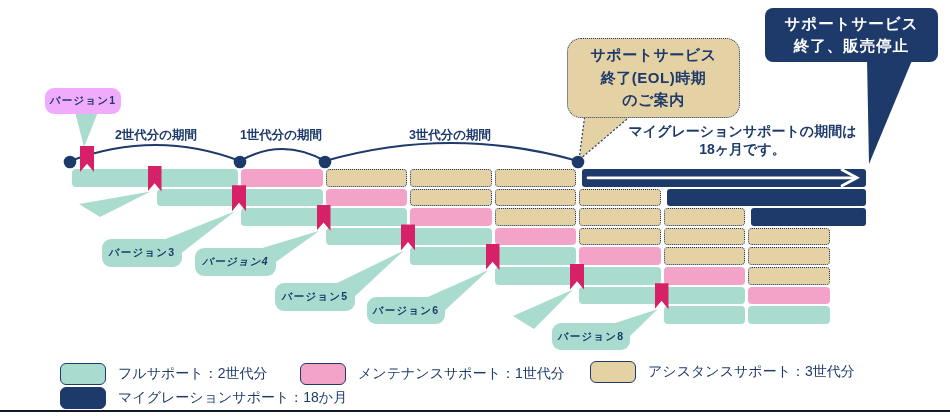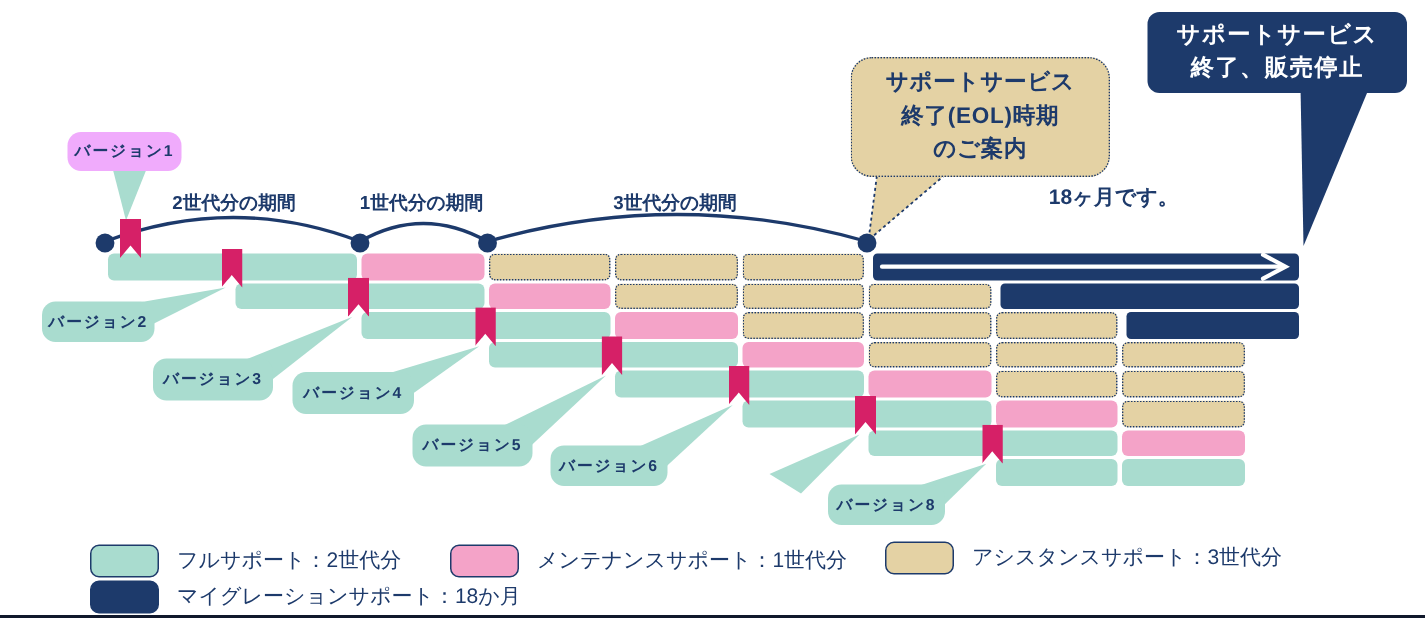--- a/index.html
+++ b/index.html
@@ -124,33 +124,33 @@
       <div class="ribbon" style="left: 147.5px; top: 165.6px; background: rgb(214, 32, 103);"></div>
       <div class="ribbon" style="left: 232px; top: 185.2px; background: rgb(214, 32, 103);"></div>
       <div class="ribbon" style="left: 316.5px; top: 204.8px; background: rgb(214, 32, 103);"></div>
       <div class="ribbon" style="left: 401px; top: 224.4px; background: rgb(214, 32, 103);"></div>
       <div class="ribbon" style="left: 485.5px; top: 244px; background: rgb(214, 32, 103);"></div>
       <div class="ribbon" style="left: 570px; top: 263.6px; background: rgb(214, 32, 103);"></div>
       <div class="ribbon" style="left: 654.5px; top: 283.2px; background: rgb(214, 32, 103);"></div>
     </div>
   <div id="vbubbles">
       <div class="vbubble" style="left: 45px; top: 88px; width: 76px; height: 26px; background: #f0abfc;">バージョン1</div>
-      <div class="vbubble" style="left: 28px; top: 201px; width: 75px; height: 27px; background: rgb(169, 220, 207);">バージョン2</div>
       <div class="vbubble" style="left: 102px; top: 239px; width: 80px; height: 28px; background: rgb(169, 220, 207);">バージョン3</div>
-      <div class="vbubble" style="left: 195px; top: 248px; width: 81px; height: 28px; background: rgb(169, 220, 207);">バージョン4</div>
+      <div class="vbubble" style="left: 195px; top: 248px; width: 81px; height: 28px; background: rgb(169, 220, 207); font-style: italic;">バージョン4</div>
       <div class="vbubble" style="left: 275px; top: 283px; width: 80px; height: 28px; background: rgb(169, 220, 207);">バージョン5</div>
       <div class="vbubble" style="left: 367px; top: 297px; width: 78px; height: 27px; background: rgb(169, 220, 207);">バージョン6</div>
       <div class="vbubble" style="left: 552px; top: 323px; width: 78px; height: 27px; background: rgb(169, 220, 207);">バージョン8</div>
     </div>
 
   <div class="plabel" style="left:91px;top:127px">2世代分の期間</div>
   <div class="plabel" style="left:216px;top:127px">1世代分の期間</div>
   <div class="plabel" style="left:385px;top:127px">3世代分の期間</div>
 
   <div class="mig-note">
+    <div>マイグレーションサポートの期間は</div>
     <div>18ヶ月です。</div>
   </div>
 
   <div class="eol-bubble" style="background:#e4d2a4">
     <div>サポートサービス</div>
     <div>終了(EOL)時期</div>
     <div>のご案内</div>
   </div>
 
   <div class="banner" style="background:#1d3a6b">

